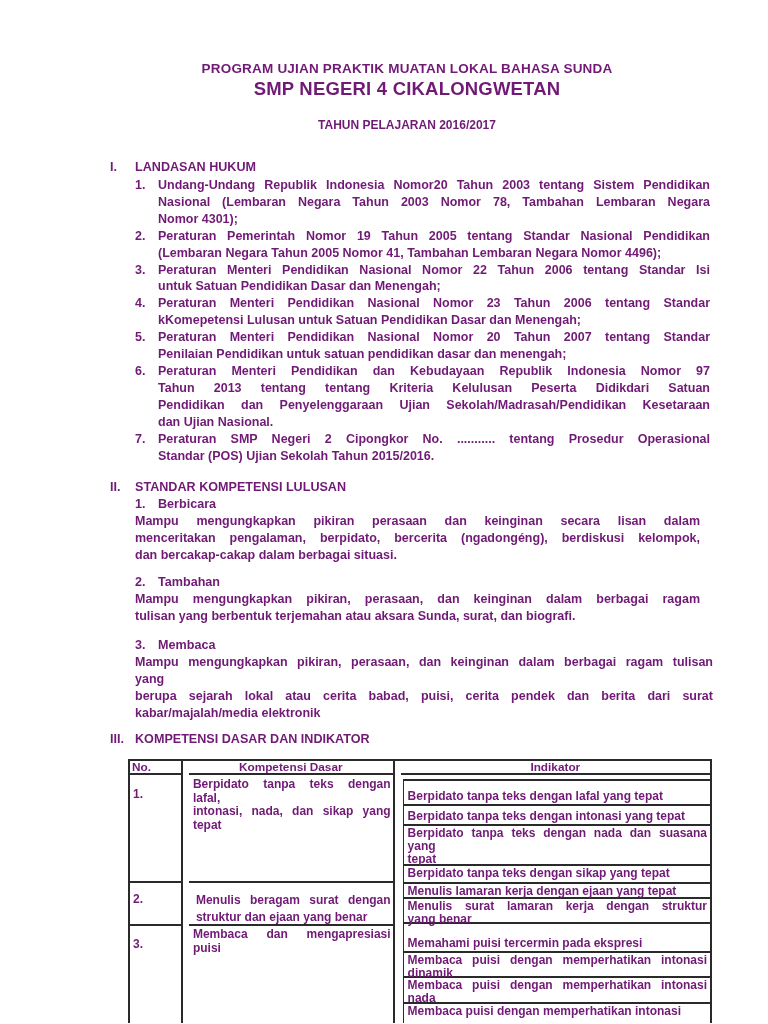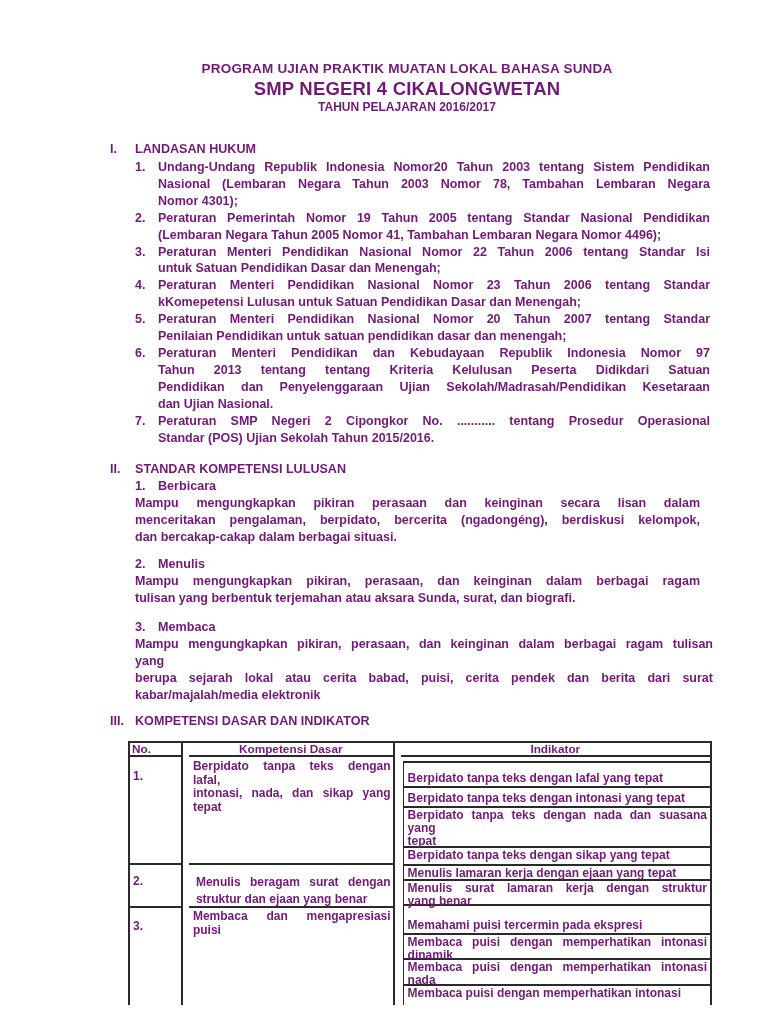--- a/index.html
+++ b/index.html
@@ -6,21 +6,21 @@
   .page{
     position:relative;width:768px;height:1024px;background:#ffffff;overflow:hidden;
     font-family:"Liberation Sans",sans-serif;font-weight:bold;color:#701a75;
     -webkit-font-smoothing:antialiased;
   }
   .content{padding:60px 58px 0 110px;}
   
   .titleblock{text-align:center;width:610px;margin-left:-8px;}
   .t1{font-size:13.5px;line-height:17px;letter-spacing:.2px;}
   .t2{font-size:18.5px;line-height:23px;letter-spacing:.2px;}
-  .t3{font-size:12px;line-height:15px;}
+  .t3{font-size:12px;line-height:15px;margin-top:18px;}
   
   .sechead{display:flex;font-size:12.6px;line-height:17px;margin-top:0;}
   .secnum{width:25px;flex:none;}
   
   .list{margin-left:25px;margin-top:1px;}
   .item{display:flex;}
   .inum{width:23px;flex:none;font-size:12.5px;line-height:16.9px;}
   .itext{width:552px;font-size:12.5px;line-height:16.9px;}
   
   .jl{text-align:justify;text-align-last:justify;white-space:nowrap;overflow:visible;}
@@ -146,21 +146,21 @@
       </div>
       <div class="para mt-para">
           <div class="jl">Mampu mengungkapkan pikiran perasaan dan keinginan secara lisan dalam</div>
           <div class="jl">menceritakan pengalaman, berpidato, bercerita (ngadongéng), berdiskusi kelompok,</div>
           <div class="lln">dan bercakap-cakap dalam berbagai situasi.</div>
         </div>
     </div>
     <div class="sub mt-menulis">
       <div class="subhead">
         <span class="subnum">2.</span>
-        <span>Menulis</span>
+        <span>Tambahan</span>
       </div>
       <div class="para mt-para">
           <div class="jl">Mampu mengungkapkan pikiran, perasaan, dan keinginan dalam berbagai ragam</div>
           <div class="lln">tulisan yang berbentuk terjemahan atau aksara Sunda, surat, dan biografi.</div>
         </div>
     </div>
     <div class="sub mt-membaca">
       <div class="subhead">
         <span class="subnum">3.</span>
         <span>Membaca</span>

